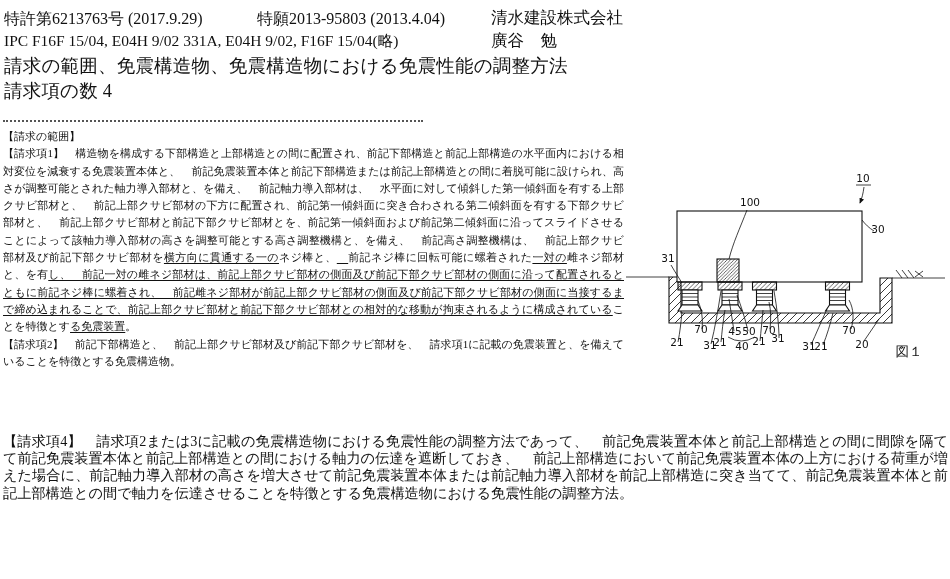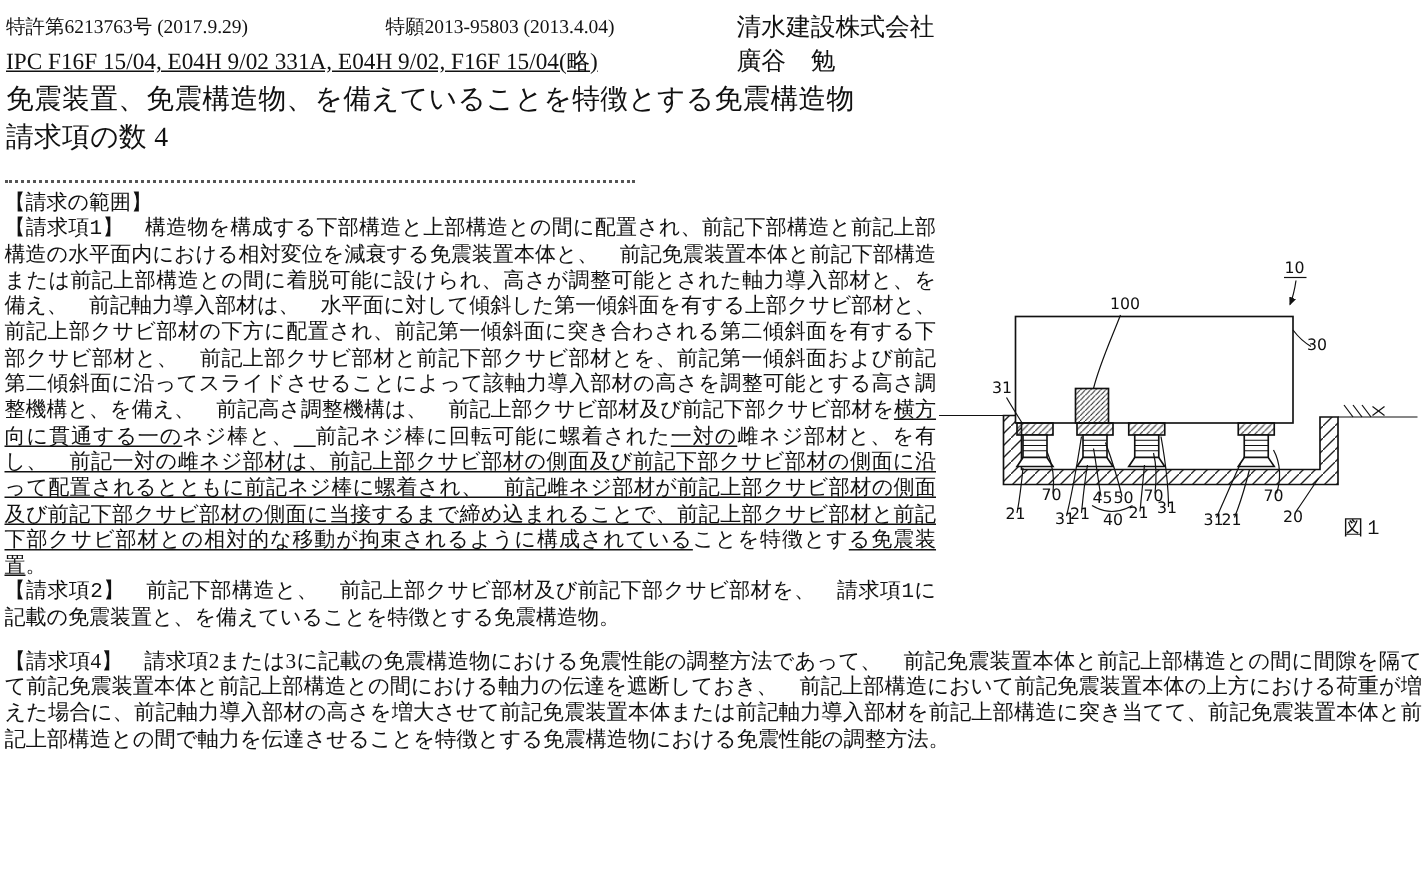--- a/index.html
+++ b/index.html
@@ -2,54 +2,54 @@
 <html lang="ja"><head>
 <meta charset="utf-8">
 <style>
   html,body{margin:0;padding:0;}
   body{
     width:950px;height:579px;overflow:hidden;background:#ffffff;color:#111;
     font-family:"Liberation Serif","DejaVu Serif",serif;
     position:relative;
   }
   .abs{position:absolute;white-space:nowrap;}
-  .hdr-sm{font-size:13px;}
+  .hdr-sm{font-size:16px;}
   .hdr-md{font-size:16.5px;font-family:Liberation Serif, serif;}
   .title{font-size:18.5px;letter-spacing:0.2px;}
   .divider{
     position:absolute;left:3px;top:120px;width:420px;height:0;
     border-top:2px dotted #555;
   }
   .claims-col{
     position:absolute;left:3px;top:128px;width:621px;
-    font-size:14px;line-height:17.3px;text-align:justify;text-justify:inter-ideograph;font-family:Liberation Mono, monospace;
+    font-size:11px;line-height:17.3px;text-align:justify;text-justify:inter-ideograph;
   }
   .claims-full{
     position:absolute;left:3px;top:433px;width:945px;
     font-size:14.2px;line-height:17.2px;text-align:justify;text-justify:inter-ideograph;
   }
   .claims-col p,.claims-full p{margin:0;padding:0;}
   .u{text-decoration:underline;text-decoration-thickness:1px;text-underline-offset:2px;}
   .figure-wrap{position:absolute;left:618px;top:148px;width:332px;height:225px;}
   .flabel{font-family:"DejaVu Sans","Liberation Sans",sans-serif;font-size:10.5px;fill:#111;}
   .fcaption{font-size:13.5px;fill:#111;}
   svg .ln{stroke:#111;stroke-width:0.8;fill:none;}
   svg .shape{stroke:#111;stroke-width:1.1;}
 </style>
 </head>
 <body>
 
 <span class="abs hdr-sm" style="left:4px;top:9px;">特許第6213763号 (2017.9.29)</span>
 <span class="abs hdr-sm" style="left:257px;top:9px;">特願2013-95803 (2013.4.04)</span>
 <span class="abs hdr-md" style="left:491px;top:7px;">清水建設株式会社</span>
 
-<span class="abs hdr-sm" style="left:4px;top:31px;font-size:15.5px;text-decoration:underline;">IPC F16F 15/04, E04H 9/02 331A, E04H 9/02, F16F 15/04(略)</span>
+<span class="abs hdr-sm" style="left:4px;top:31px;font-size:15.5px;">IPC F16F 15/04, E04H 9/02 331A, E04H 9/02, F16F 15/04(略)</span>
 <span class="abs hdr-md" style="left:491px;top:30px;">廣谷　勉</span>
 
-<span class="abs title" style="left:4px;top:53px;">免震装置、免震構造物、を備えていることを特徴とする免震構造物</span>
+<span class="abs title" style="left:4px;top:53px;">請求の範囲、免震構造物、免震構造物における免震性能の調整方法</span>
 <span class="abs title" style="left:4px;top:78px;">請求項の数 4</span>
 
 <div class="divider"></div>
 
 <div class="claims-col">
   <p>【請求の範囲】</p>
   <p><span>【請求項1】　構造物を構成する下部構造と上部構造との間に配置され、前記下部構造と前記上部構造の水平面内における相対変位を減衰する免震装置本体と、　前記免震装置本体と前記下部構造または前記上部構造との間に着脱可能に設けられ、高さが調整可能とされた軸力導入部材と、を備え、　前記軸力導入部材は、　水平面に対して傾斜した第一傾斜面を有する上部クサビ部材と、　前記上部クサビ部材の下方に配置され、前記第一傾斜面に突き合わされる第二傾斜面を有する下部クサビ部材と、　前記上部クサビ部材と前記下部クサビ部材とを、前記第一傾斜面および前記第二傾斜面に沿ってスライドさせることによって該軸力導入部材の高さを調整可能とする高さ調整機構と、を備え、　前記高さ調整機構は、　前記上部クサビ部材及び前記下部クサビ部材を</span><span class="u">横方向に貫通する一の</span><span>ネジ棒と、</span><span class="u">　</span><span>前記ネジ棒に回転可能に螺着された</span><span class="u">一対の</span><span>雌ネジ部材と、を有</span><span class="u">し、　前記一対の雌ネジ部材は、前記上部クサビ部材の側面及び前記下部クサビ部材の側面に沿って配置されるとともに前記ネジ棒に螺着され、　前記雌ネジ部材が前記上部クサビ部材の側面及び前記下部クサビ部材の側面に当接するまで締め込まれることで、前記上部クサビ部材と前記下部クサビ部材との相対的な移動が拘束されるように構成されている</span><span>ことを特徴とす</span><span class="u">る免震装置</span><span>。</span></p>
   <p>【請求項2】　前記下部構造と、　前記上部クサビ部材及び前記下部クサビ部材を、　請求項1に記載の免震装置と、を備えていることを特徴とする免震構造物。</p>
 </div>
 

